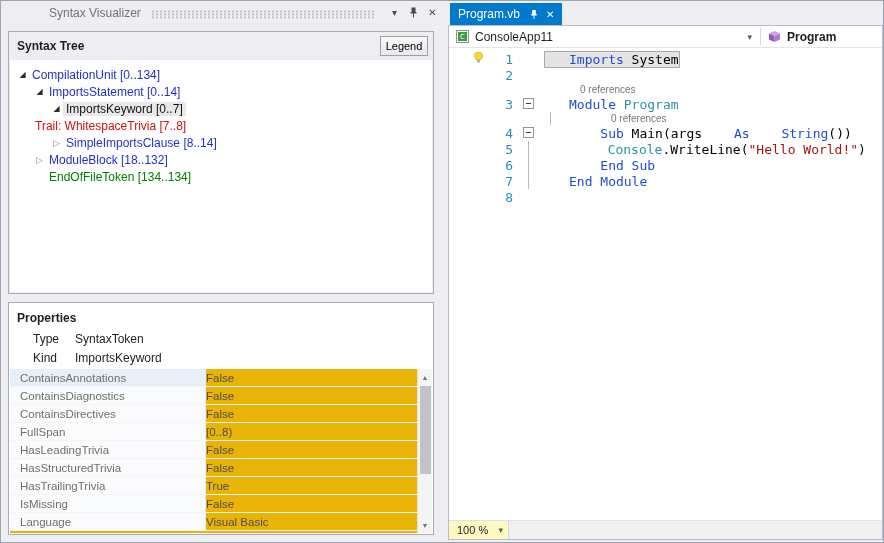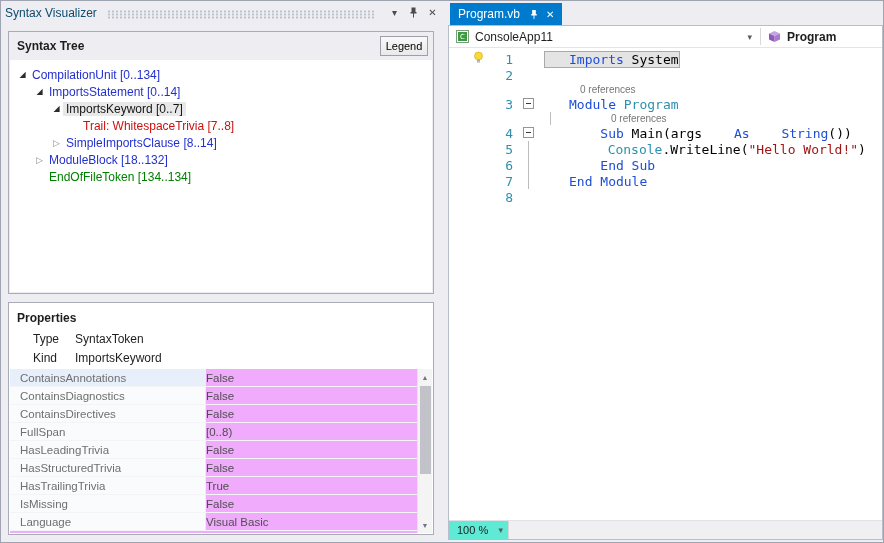--- a/index.html
+++ b/index.html
@@ -5,21 +5,21 @@
   * { box-sizing: border-box; margin: 0; padding: 0; }
   html,body { width:884px; height:543px; }
   body {
     position:relative; background:#EEEEF2; overflow:hidden;
     font-family:"Liberation Sans", sans-serif; color:#1E1E1E;
   }
   .frame { position:absolute; inset:0; border:1px solid #9FA4B1; pointer-events:none; }
 
   
   .tw-titlebar { position:absolute; left:5px; top:3px; width:436px; height:19px; display:flex; align-items:center; }
-  .tw-title { font-size:12px; color:#0c4a6e; white-space:nowrap; }
+  .tw-title { font-size:12px; color:#737373; white-space:nowrap;margin-left:44px; }
   .tw-grip { flex:1; height:9px; margin:3px 8px 0 10px;
     background-image:radial-gradient(circle, #BCC0CC 1px, transparent 1.2px);
     background-size:4px 3px; }
   .tw-btn { width:17px; height:16px; display:flex; align-items:center; justify-content:center;
     color:#4B4B4B; font-size:10px; margin-left:2px; cursor:default; }
 
   .group { position:absolute; left:8px; width:426px; border:1px solid #A8ACB9; background:#EEEEF2; }
   #tree-group { top:31px; height:263px; }
   #props-group { top:302px; height:233px; background:#FFFFFF; }
 
@@ -38,21 +38,21 @@
   .c-node  { color:#2330CE; }
   .c-trivia{ color:#CC1111; }
   .c-token { color:#008000; }
   .c-token-selected { color:#141414; background:#E8E8E8; }
 
   .props-head { position:absolute; left:8px; top:8px; font-size:12px; font-weight:bold; }
   .tk-rows { position:absolute; left:0; right:0; top:26px; }
   .tk-row { display:flex; height:19px; align-items:center; font-size:12px; padding-left:24px; }
   .tk-label { width:42px; }
 
-  .pgrid { position:absolute; left:1px; right:16px; top:66px; bottom:1px; overflow:hidden; font-size:11.5px; background:#f0abfc; }
+  .pgrid { position:absolute; left:1px; right:16px; top:66px; bottom:1px; overflow:hidden; font-size:11.5px; background:#eab308; }
   .pgrid-row { display:flex; height:18px; align-items:stretch; border-bottom:1px solid #F4F4F6; }
   .pgrid-name { width:196px; padding-left:10px; color:#6F6F6F; background:#FAFBFC;
     border-right:1px solid #EDEDEF; display:flex; align-items:center; }
   .pgrid-row.sel .pgrid-name { background:#E6EFFA; }
   .pgrid-val { color:#4F4F4F; display:flex; align-items:center; }
 
   .vscroll { position:absolute; right:1px; top:66px; bottom:1px; width:15px; background:#F4F4F5; border-left:1px solid #E4E4E7; }
   .vscroll .arrow { position:absolute; left:0; width:100%; height:14px; color:#6E7387; font-size:7px;
     display:flex; align-items:center; justify-content:center; }
   .arrow.up{ top:1px; } .arrow.down{ bottom:1px; }
@@ -83,21 +83,21 @@
   .fold-box { position:absolute; left:2px; top:2px; width:11px; height:11px; border:1px solid #959595; background:#fff; }
   .fold-box::after { content:""; position:absolute; left:2px; top:4px; width:5px; height:1px; background:#3B3B3B; }
   .fold-line { position:absolute; left:7px; top:0; bottom:0; width:1px; background:#BCBCBC; }
   .ctext { white-space:pre; padding-left:8px; }
   .c-kw{ color:#1d4ed8;margin-left:24px; } .c-ty{ color:#2B91AF; } .c-str{ color:#A31515; } .c-pl{ color:#000; }
   .hl-group { background:#E4E4E4; outline:1px solid #A9A9A9; }
 
   .zoombar { position:absolute; left:0; right:0; bottom:0; height:19px; background:#F0F0F2;
     border-top:1px solid #E2E2E6; display:flex; align-items:center; }
   .zoom { width:60px; height:100%; display:flex; align-items:center; padding-left:8px;
-    font-size:11px; border-right:1px solid #D6D6DA; background:#5eead4; }
+    font-size:11px; border-right:1px solid #D6D6DA; background:#fef9c3; }
   .zoom .combo-arrow { margin-left:auto; margin-right:5px; }
 </style>
 </head>
 <body>
 
 <div class="frame"></div>
 
 <div class="tw-titlebar">
   <span class="tw-title">Syntax Visualizer</span>
   <span class="tw-grip"></span>
@@ -121,21 +121,21 @@
         <span class="tree-label c-node">CompilationUnit [0..134]</span>
       </div>
       <div class="tree-row" style="padding-left: 23px;">
         <span class="expander expanded">◢</span>
         <span class="tree-label c-node">ImportsStatement [0..14]</span>
       </div>
       <div class="tree-row" style="padding-left: 40px;">
         <span class="expander expanded">◢</span>
         <span class="tree-label c-token-selected">ImportsKeyword [0..7]</span>
       </div>
-      <div class="tree-row" style="padding-left: 57px;">
+      <div class="tree-row" style=" margin-left: 9px;">
         <span class="expander none"></span>
         <span class="tree-label c-trivia">Trail: WhitespaceTrivia [7..8]</span>
       </div>
       <div class="tree-row" style="padding-left: 40px;">
         <span class="expander collapsed">▷</span>
         <span class="tree-label c-node">SimpleImportsClause [8..14]</span>
       </div>
       <div class="tree-row" style="padding-left: 23px;">
         <span class="expander collapsed">▷</span>
         <span class="tree-label c-node">ModuleBlock [18..132]</span>

